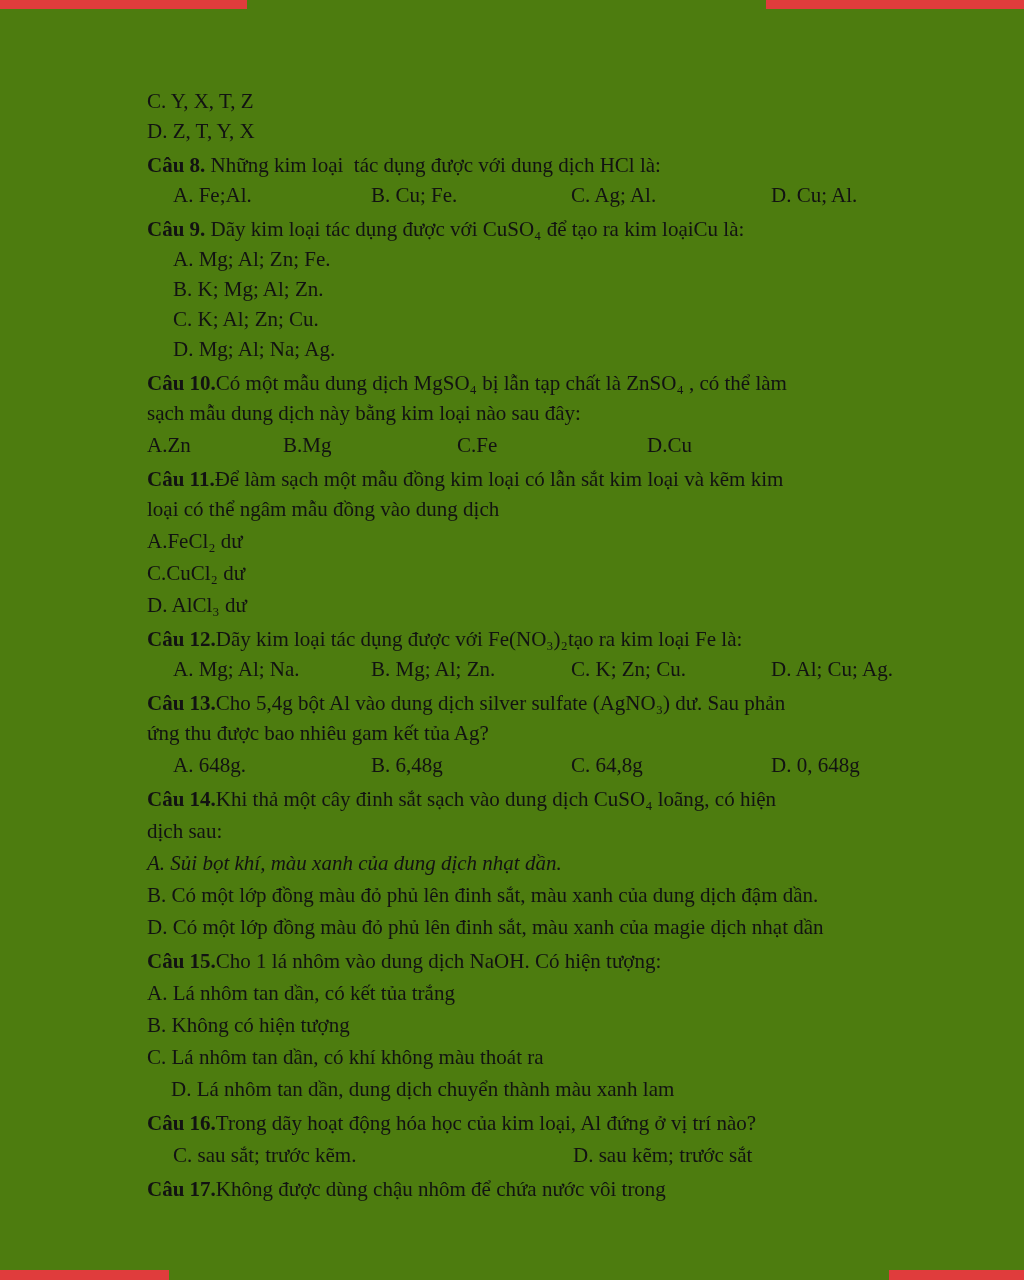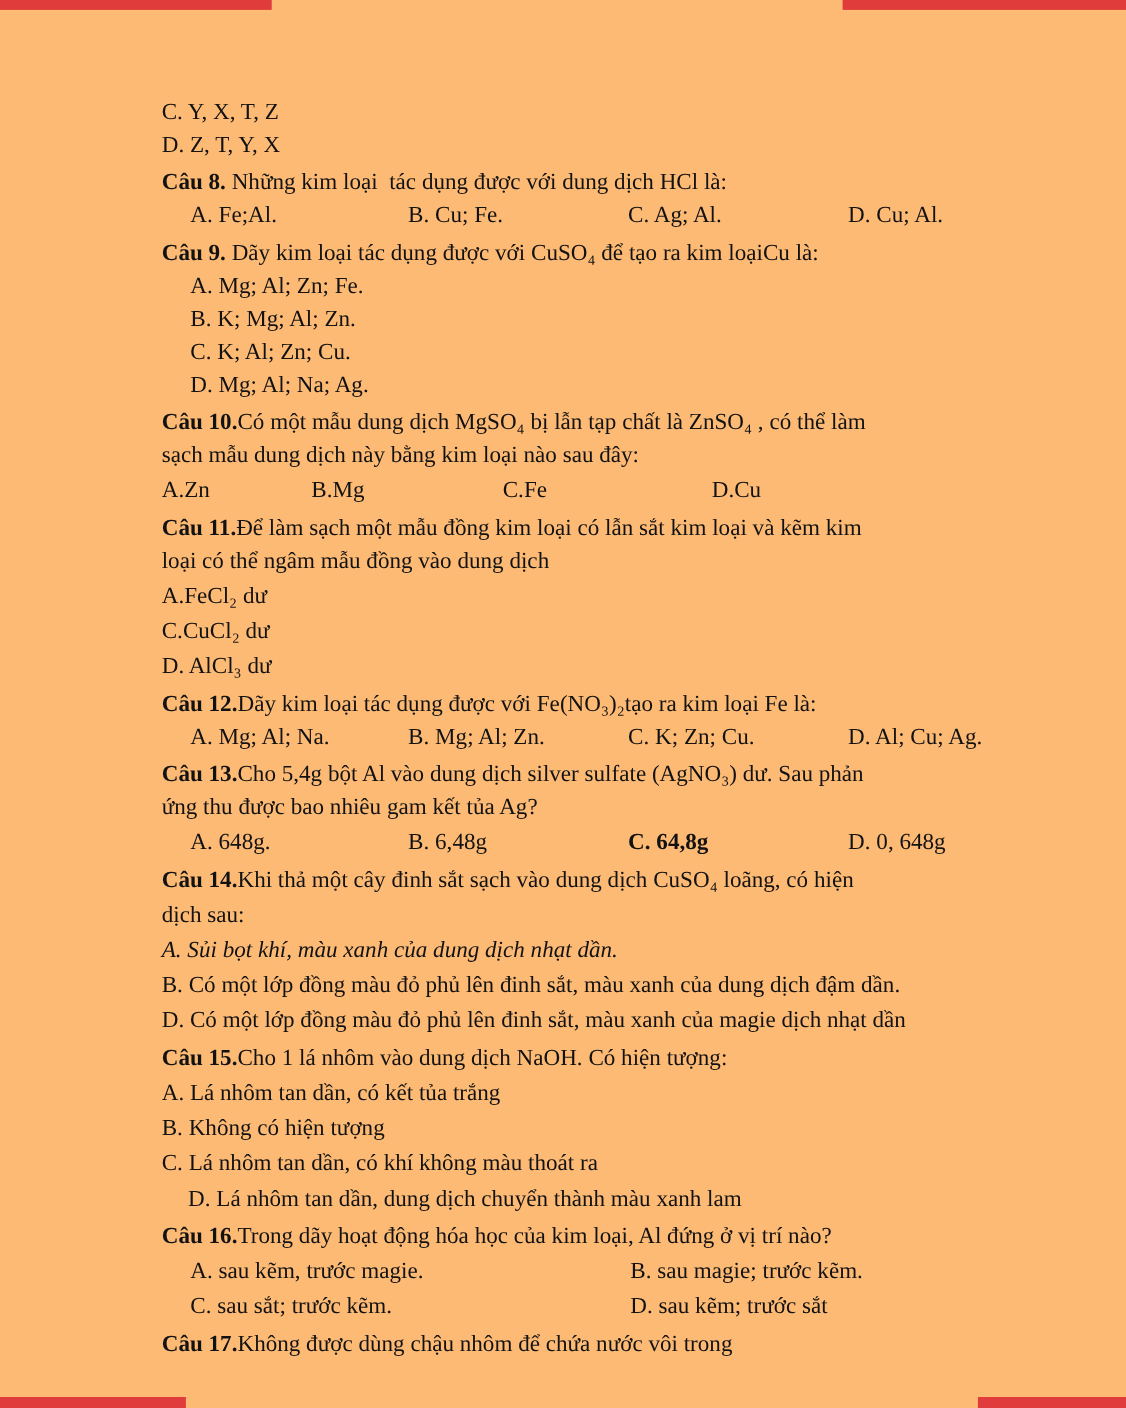--- a/index.html
+++ b/index.html
@@ -8,21 +8,21 @@
     background: #ffffff;
     color: #121212;
     font-family: "Liberation Serif", "DejaVu Serif", serif;
     overflow: hidden;
     position: relative;
   }
   .page {
     position: absolute;
     inset: 0;
     overflow: hidden;
-    background: #fdba74;
+    background: #4d7c0f;
   }
   .doc {
     padding: 86px 40px 0 147px;
   }
   .line {
     font-size: 21px;
     line-height: 30px;
     white-space: pre;
   }
   .line.q { margin-top: 4px; }
@@ -60,32 +60,31 @@
       <div class="line" style="margin-top: 2px;"><span class="opt" style="width: 136px;">A.Zn</span><span class="opt" style="width: 174px;">B.Mg</span><span class="opt" style="width: 190px;">C.Fe</span><span class="opt">D.Cu</span></div>
       <div class="line q"><span class="qlabel">Câu 11.</span>Để làm sạch một mẫu đồng kim loại có lẫn sắt kim loại và kẽm kim</div>
       <div class="line">loại có thể ngâm mẫu đồng vào dung dịch</div>
       <div class="line" style="margin-top: 2px;">A.FeCl₂ dư</div>
       <div class="line" style="margin-top: 2px;">C.CuCl₂ dư</div>
       <div class="line" style="margin-top: 2px;">D. AlCl₃ dư</div>
       <div class="line q"><span class="qlabel">Câu 12.</span>Dãy kim loại tác dụng được với Fe(NO₃)₂tạo ra kim loại Fe là:</div>
       <div class="line" style="padding-left: 26px;"><span class="opt" style="width: 198px;">A. Mg; Al; Na.</span><span class="opt" style="width: 200px;">B. Mg; Al; Zn.</span><span class="opt" style="width: 200px;">C. K; Zn; Cu.</span><span class="opt">D. Al; Cu; Ag.</span></div>
       <div class="line q"><span class="qlabel">Câu 13.</span>Cho 5,4g bột Al vào dung dịch silver sulfate (AgNO₃) dư. Sau phản</div>
       <div class="line">ứng thu được bao nhiêu gam kết tủa Ag?</div>
-      <div class="line" style="padding-left: 26px; margin-top: 2px;"><span class="opt" style="width: 198px;">A. 648g.</span><span class="opt" style="width: 200px;">B. 6,48g</span><span class="opt" style="width: 200px; font-weight: bold;">C. 64,8g</span><span class="opt">D. 0, 648g</span></div>
+      <div class="line" style="padding-left: 26px; margin-top: 2px;"><span class="opt" style="width: 198px;">A. 648g.</span><span class="opt" style="width: 200px;">B. 6,48g</span><span class="opt" style="width: 200px;">C. 64,8g</span><span class="opt">D. 0, 648g</span></div>
       <div class="line q"><span class="qlabel">Câu 14.</span>Khi thả một cây đinh sắt sạch vào dung dịch CuSO₄ loãng, có hiện</div>
       <div class="line" style="margin-top: 2px;">dịch sau:</div>
       <div class="line" style="margin-top: 2px; font-style: italic;">A. Sủi bọt khí, màu xanh của dung dịch nhạt dần.</div>
       <div class="line" style="margin-top: 2px;">B. Có một lớp đồng màu đỏ phủ lên đinh sắt, màu xanh của dung dịch đậm dần.</div>
       <div class="line" style="margin-top: 2px;">D. Có một lớp đồng màu đỏ phủ lên đinh sắt, màu xanh của magie dịch nhạt dần</div>
       <div class="line q"><span class="qlabel">Câu 15.</span>Cho 1 lá nhôm vào dung dịch NaOH. Có hiện tượng:</div>
       <div class="line" style="margin-top: 2px;">A. Lá nhôm tan dần, có kết tủa trắng</div>
       <div class="line" style="margin-top: 2px;">B. Không có hiện tượng</div>
       <div class="line" style="margin-top: 2px;">C. Lá nhôm tan dần, có khí không màu thoát ra</div>
       <div class="line" style="margin-top: 2px; margin-left: 24px;">D. Lá nhôm tan dần, dung dịch chuyển thành màu xanh lam</div>
       <div class="line q"><span class="qlabel">Câu 16.</span>Trong dãy hoạt động hóa học của kim loại, Al đứng ở vị trí nào?</div>
-      <div class="line" style="padding-left: 26px; margin-top: 2px;"><span class="opt" style="width: 400px;">A. sau kẽm, trước magie.</span><span class="opt">B. sau magie; trước kẽm.</span></div>
       <div class="line" style="padding-left: 26px; margin-top: 2px;"><span class="opt" style="width: 400px;">C. sau sắt; trước kẽm.</span><span class="opt">D. sau kẽm; trước sắt</span></div>
       <div class="line q"><span class="qlabel">Câu 17.</span>Không được dùng chậu nhôm để chứa nước vôi trong</div>
     </div>
 
   <div class="red-bar bl" style="background: rgb(224, 60, 60);"></div>
   <div class="red-bar br" style="background: rgb(224, 60, 60);"></div>
 </div>
 
 </body></html>

